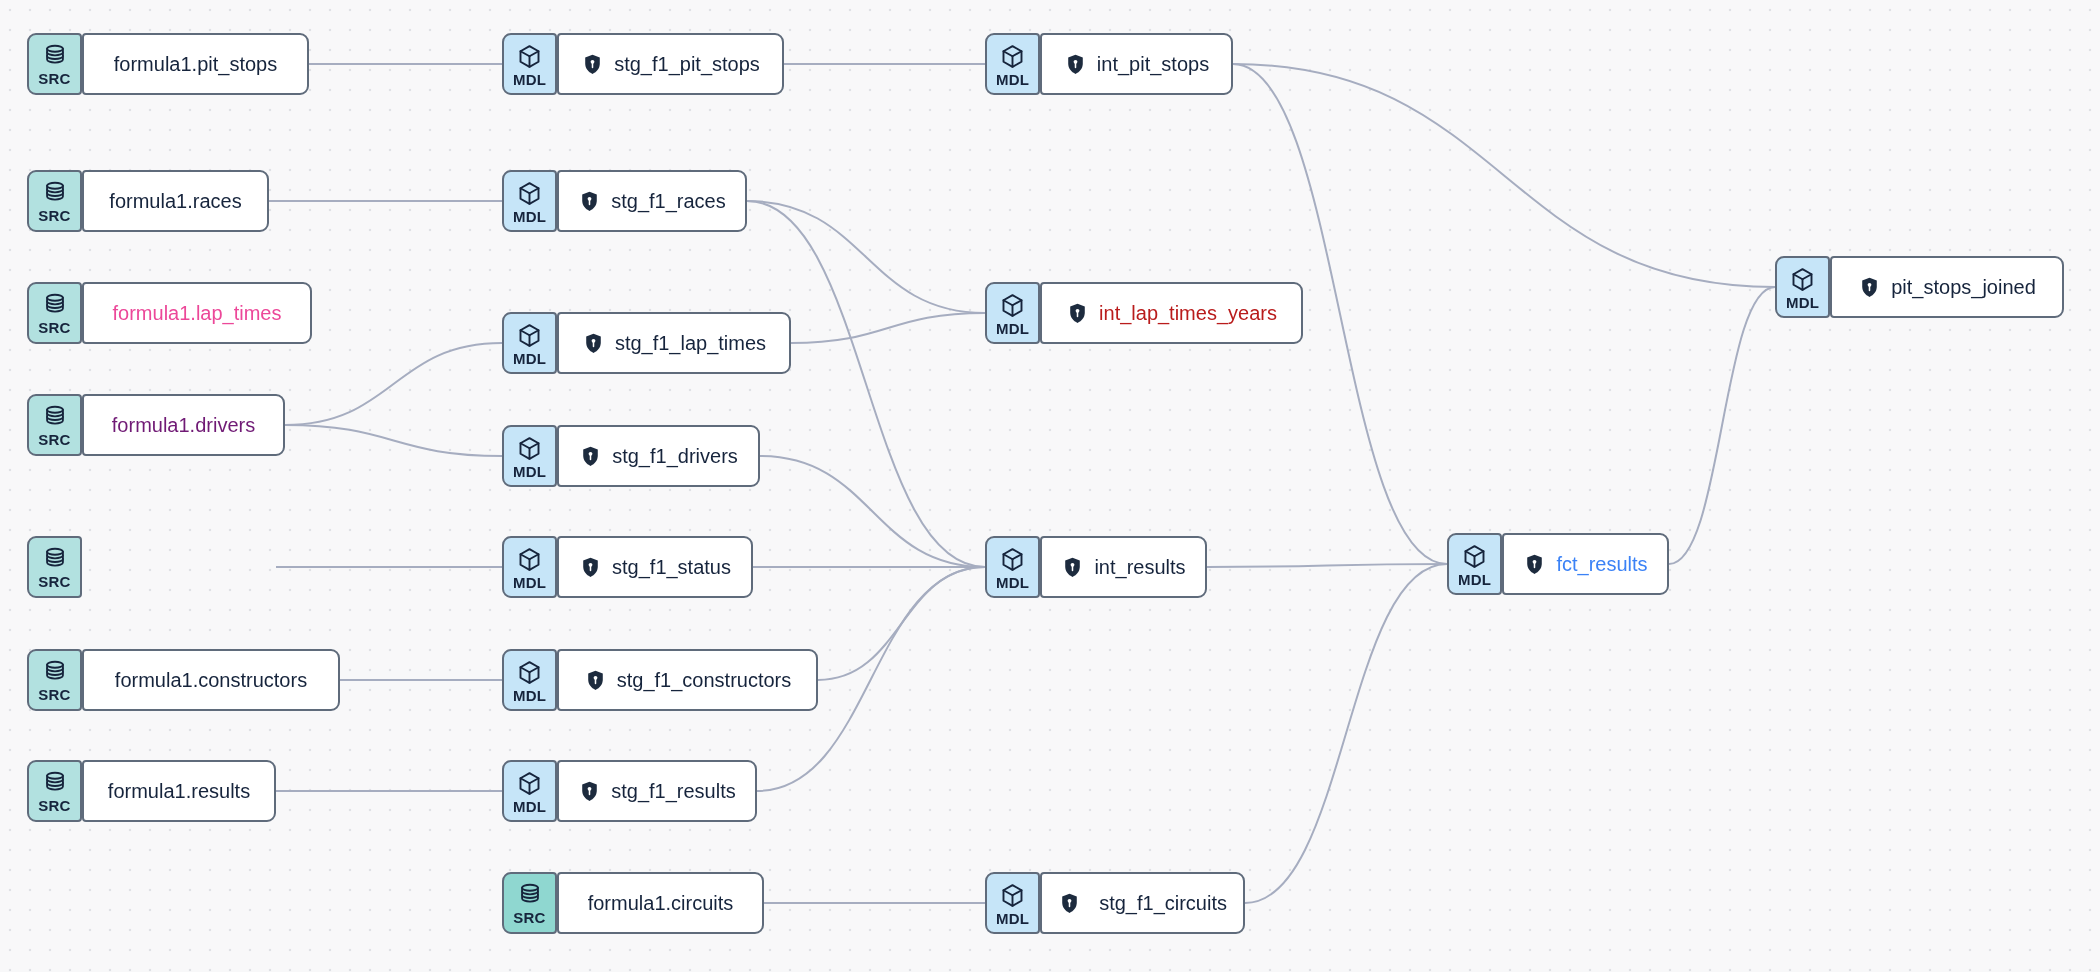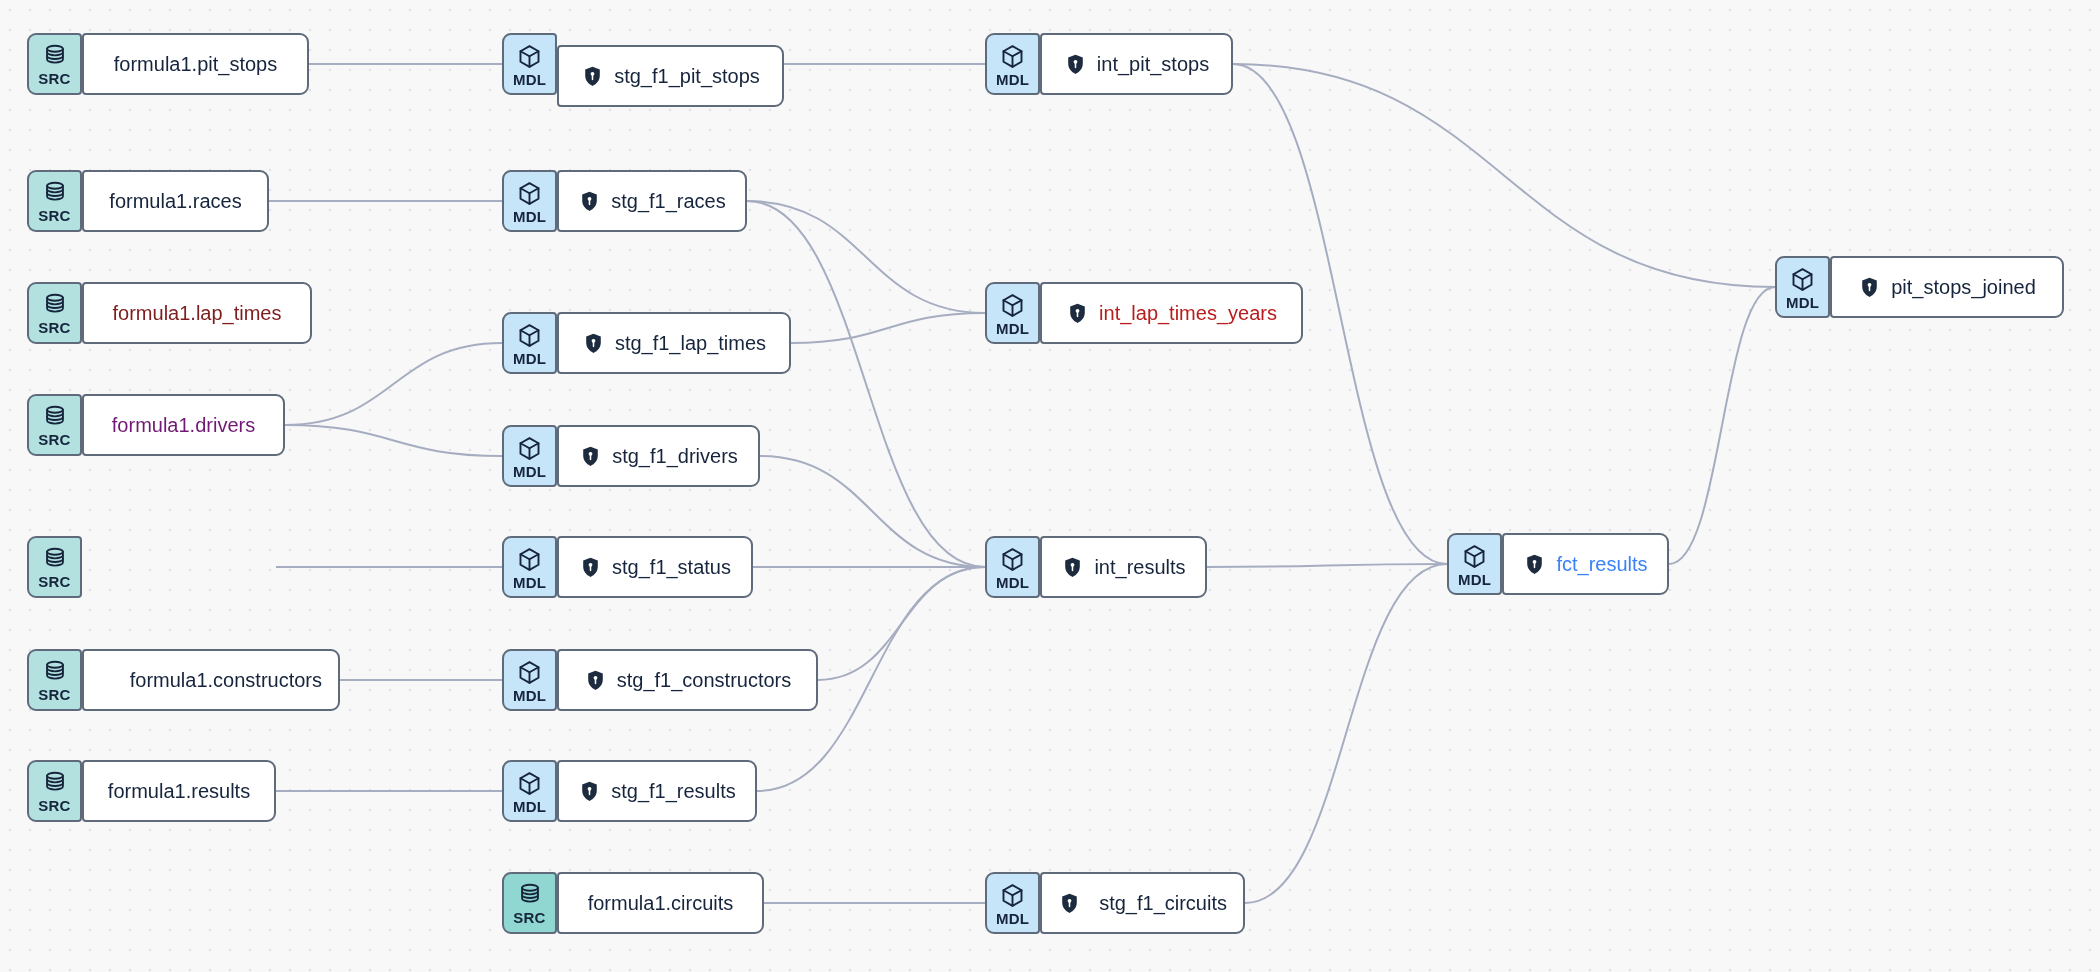--- a/index.html
+++ b/index.html
@@ -72,21 +72,21 @@
     </div>
     <div class="node" style="left: 502px; top: 33px; width: 282px;">
       <div class="icon-cell" style="background: rgb(198, 229, 248); border: 2px solid rgb(95, 107, 123);">
         <svg class="type-glyph" width="27" height="27" viewBox="0 0 24 24" fill="none" stroke="#16243c" stroke-width="1.7" stroke-linejoin="round" stroke-linecap="round">
     <path d="M12 2.8 L20 7.3 V16.7 L12 21.2 L4 16.7 V7.3 Z"></path>
     <path d="M4 7.3 L12 11.8 L20 7.3"></path>
     <path d="M12 11.8 V21.2"></path>
   </svg>
         <span class="type-label" style="color:#16243c">MDL</span>
       </div>
-      <div class="label-cell" style="background: rgb(255, 255, 255); border: 2px solid rgb(95, 107, 123); margin-top: 12px;">
+      <div class="label-cell" style="background: rgb(255, 255, 255); border: 2px solid rgb(95, 107, 123);">
         <svg class="shield" width="23" height="23" viewBox="0 0 24 24">
     <path fill="#1d2b3e" d="M12 1.8 L19.6 4.8 V11 C19.6 16.2 16.4 19.9 12 21.8 C7.6 19.9 4.4 16.2 4.4 11 V4.8 Z"></path>
     <circle cx="12" cy="9.2" r="2" fill="#ffffff"></circle>
     <rect x="11.2" y="10.2" width="1.6" height="5.6" rx="0.8" fill="#ffffff"></rect>
   </svg>
         <span class="node-label" style="color:#16243c">stg_f1_pit_stops</span>
       </div>
     </div>
     <div class="node" style="left: 985px; top: 33px; width: 248px;">
       <div class="icon-cell" style="background: rgb(198, 229, 248); border: 2px solid rgb(95, 107, 123);">
@@ -142,21 +142,21 @@
       <div class="icon-cell" style="background: rgb(178, 225, 224); border: 2px solid rgb(95, 107, 123);">
         <svg class="type-glyph" width="26" height="26" viewBox="0 0 24 24" fill="none" stroke="#16243c" stroke-width="1.7" stroke-linecap="round">
     <ellipse cx="12" cy="5.3" rx="7.3" ry="2.8"></ellipse>
     <path d="M4.7 5.3 v10 c0 1.55 3.27 2.8 7.3 2.8 s7.3-1.25 7.3-2.8 v-10"></path>
     <path d="M4.7 8.6 c0 1.55 3.27 2.8 7.3 2.8 s7.3-1.25 7.3-2.8"></path>
     <path d="M4.7 11.95 c0 1.55 3.27 2.8 7.3 2.8 s7.3-1.25 7.3-2.8"></path>
   </svg>
         <span class="type-label" style="color:#16243c">SRC</span>
       </div>
       <div class="label-cell" style="background: rgb(255, 255, 255); border: 2px solid rgb(95, 107, 123);">
-        <span class="node-label" style="color:#7f1d1d">formula1.lap_times</span>
+        <span class="node-label" style="color:#ec4899">formula1.lap_times</span>
       </div>
     </div>
     <div class="node" style="left: 502px; top: 312px; width: 289px;">
       <div class="icon-cell" style="background: rgb(198, 229, 248); border: 2px solid rgb(95, 107, 123);">
         <svg class="type-glyph" width="27" height="27" viewBox="0 0 24 24" fill="none" stroke="#16243c" stroke-width="1.7" stroke-linejoin="round" stroke-linecap="round">
     <path d="M12 2.8 L20 7.3 V16.7 L12 21.2 L4 16.7 V7.3 Z"></path>
     <path d="M4 7.3 L12 11.8 L20 7.3"></path>
     <path d="M12 11.8 V21.2"></path>
   </svg>
         <span class="type-label" style="color:#16243c">MDL</span>
@@ -270,21 +270,21 @@
     <div class="node" style="left: 27px; top: 649px; width: 313px;">
       <div class="icon-cell" style="background: rgb(178, 225, 224); border: 2px solid rgb(95, 107, 123);">
         <svg class="type-glyph" width="26" height="26" viewBox="0 0 24 24" fill="none" stroke="#16243c" stroke-width="1.7" stroke-linecap="round">
     <ellipse cx="12" cy="5.3" rx="7.3" ry="2.8"></ellipse>
     <path d="M4.7 5.3 v10 c0 1.55 3.27 2.8 7.3 2.8 s7.3-1.25 7.3-2.8 v-10"></path>
     <path d="M4.7 8.6 c0 1.55 3.27 2.8 7.3 2.8 s7.3-1.25 7.3-2.8"></path>
     <path d="M4.7 11.95 c0 1.55 3.27 2.8 7.3 2.8 s7.3-1.25 7.3-2.8"></path>
   </svg>
         <span class="type-label" style="color:#16243c">SRC</span>
       </div>
-      <div class="label-cell" style="background: rgb(255, 255, 255); border: 2px solid rgb(95, 107, 123); justify-content: flex-end;">
+      <div class="label-cell" style="background: rgb(255, 255, 255); border: 2px solid rgb(95, 107, 123);">
         <span class="node-label" style="color:#16243c">formula1.constructors</span>
       </div>
     </div>
     <div class="node" style="left: 502px; top: 649px; width: 316px;">
       <div class="icon-cell" style="background: rgb(198, 229, 248); border: 2px solid rgb(95, 107, 123);">
         <svg class="type-glyph" width="27" height="27" viewBox="0 0 24 24" fill="none" stroke="#16243c" stroke-width="1.7" stroke-linejoin="round" stroke-linecap="round">
     <path d="M12 2.8 L20 7.3 V16.7 L12 21.2 L4 16.7 V7.3 Z"></path>
     <path d="M4 7.3 L12 11.8 L20 7.3"></path>
     <path d="M12 11.8 V21.2"></path>
   </svg>

